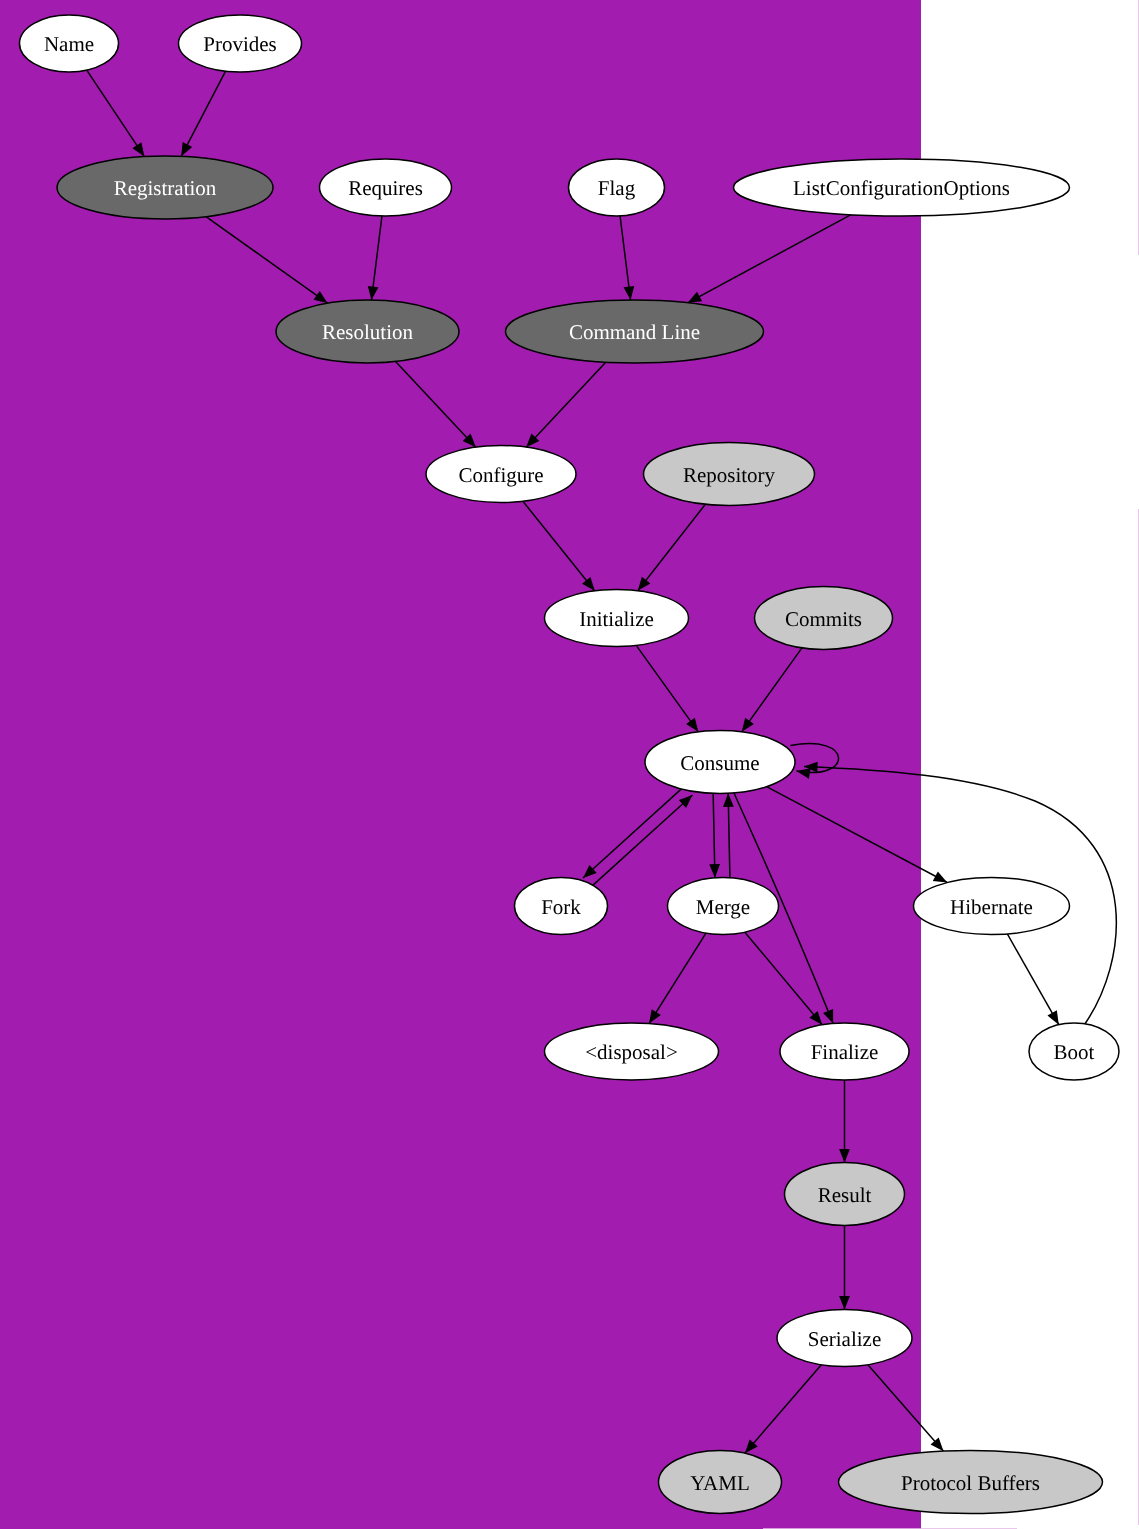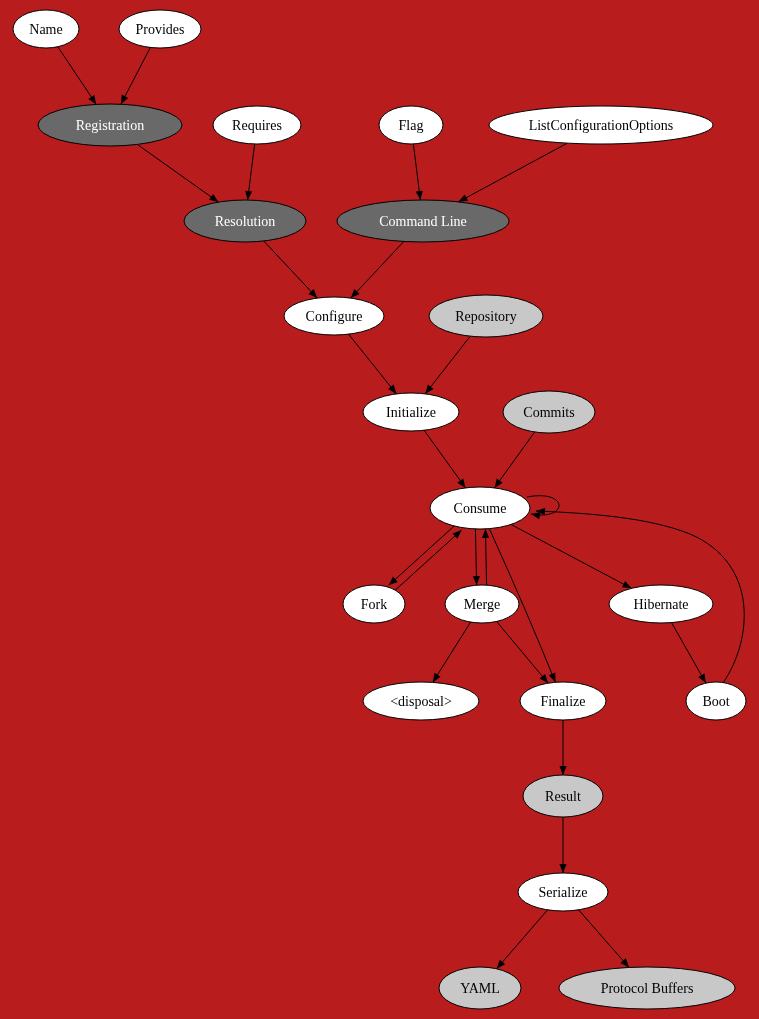--- a/index.html
+++ b/index.html
@@ -1,24 +1,24 @@
 <!DOCTYPE html>
 <html><head>
 <meta charset="utf-8">
 <style>
   html, body {
     margin: 0;
     padding: 0;
     background: #ffffff;
   }
   .canvas-wrap {
-    width: 759px;
+    width: 614px;
     height: 1019px;
     position: relative;
-    background: #b91c1c;
+    background: #a21caf;
   }
   svg {
     display: block;
   }
   .edge {
     fill: none;
     stroke: #000000;
     stroke-width: 1;
   }
   .node-ellipse {

